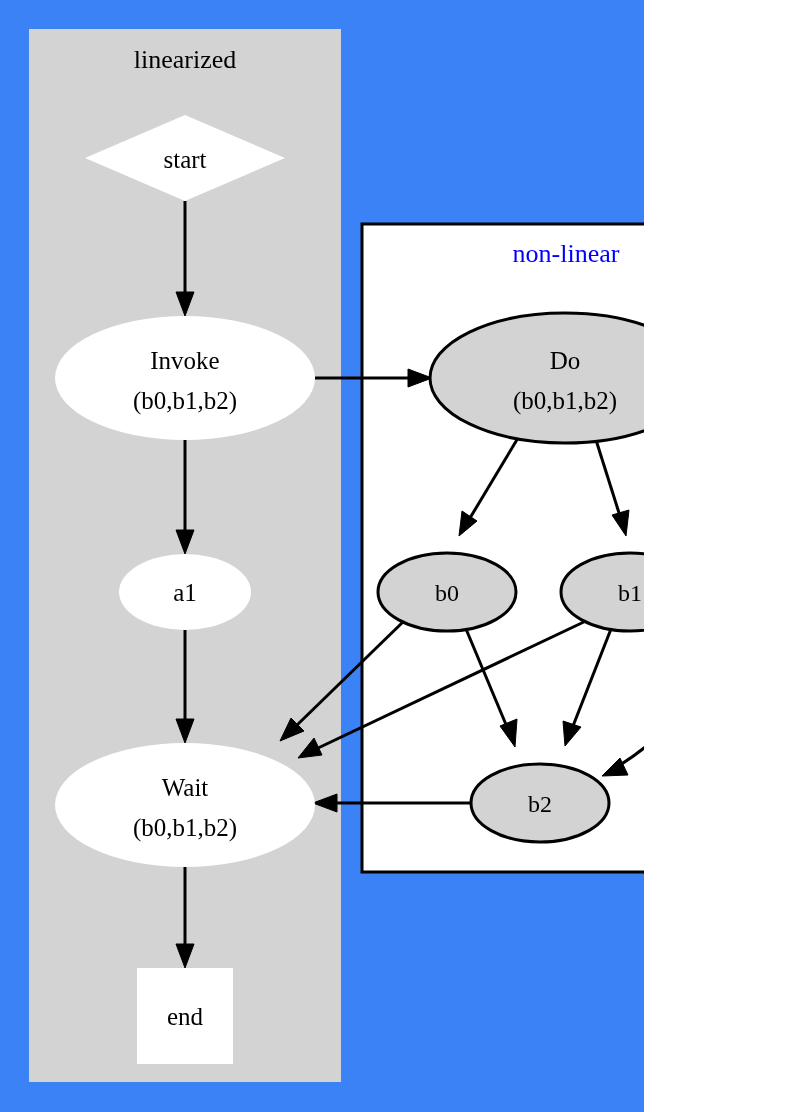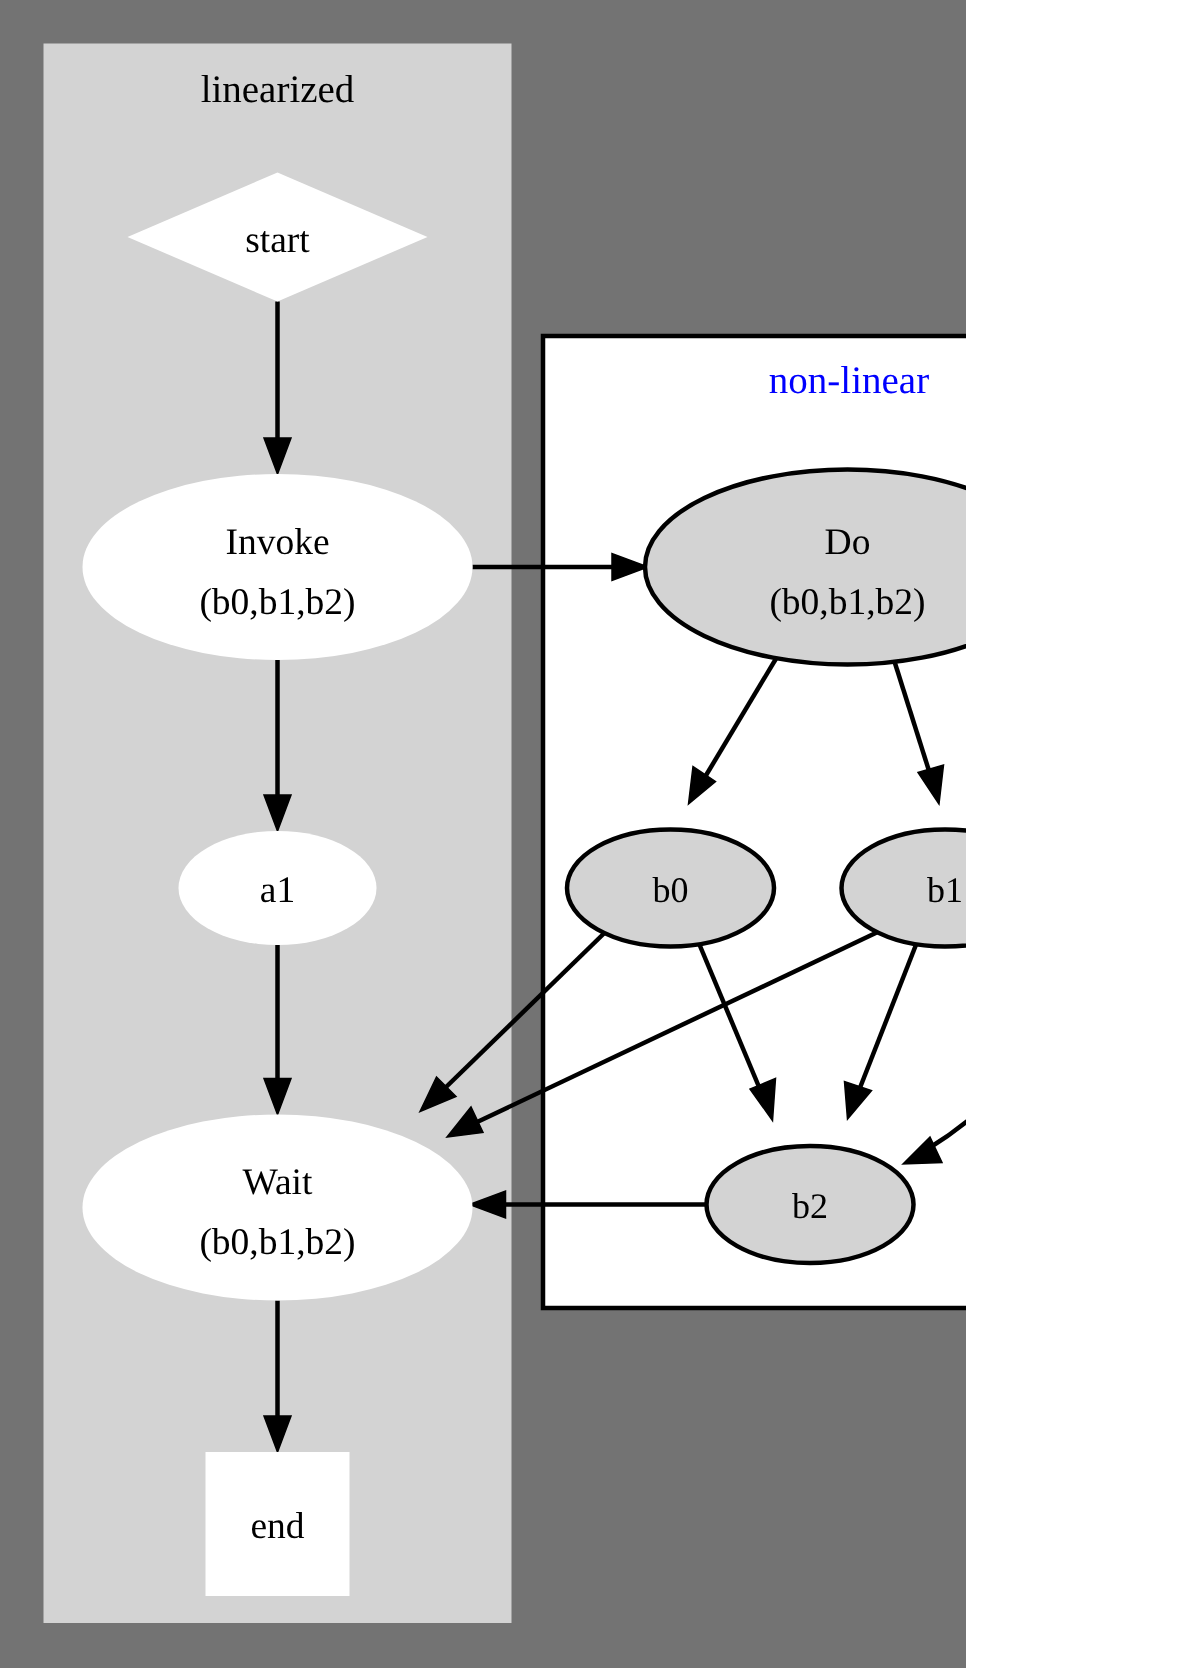--- a/index.html
+++ b/index.html
@@ -7,21 +7,21 @@
     padding: 0;
     background: #ffffff;
   }
   body {
     font-family: "Liberation Serif", "DejaVu Serif", serif;
   }
   #canvas {
     position: relative;
     width: 644px;
     height: 1112px;
-    background: #737373;
+    background: #3b82f6;
     overflow: hidden;
   }
   #graph-svg {
     position: absolute;
     top: 0;
     left: 0;
     width: 800px;
     height: 1112px;
   }
   .cluster-label {

